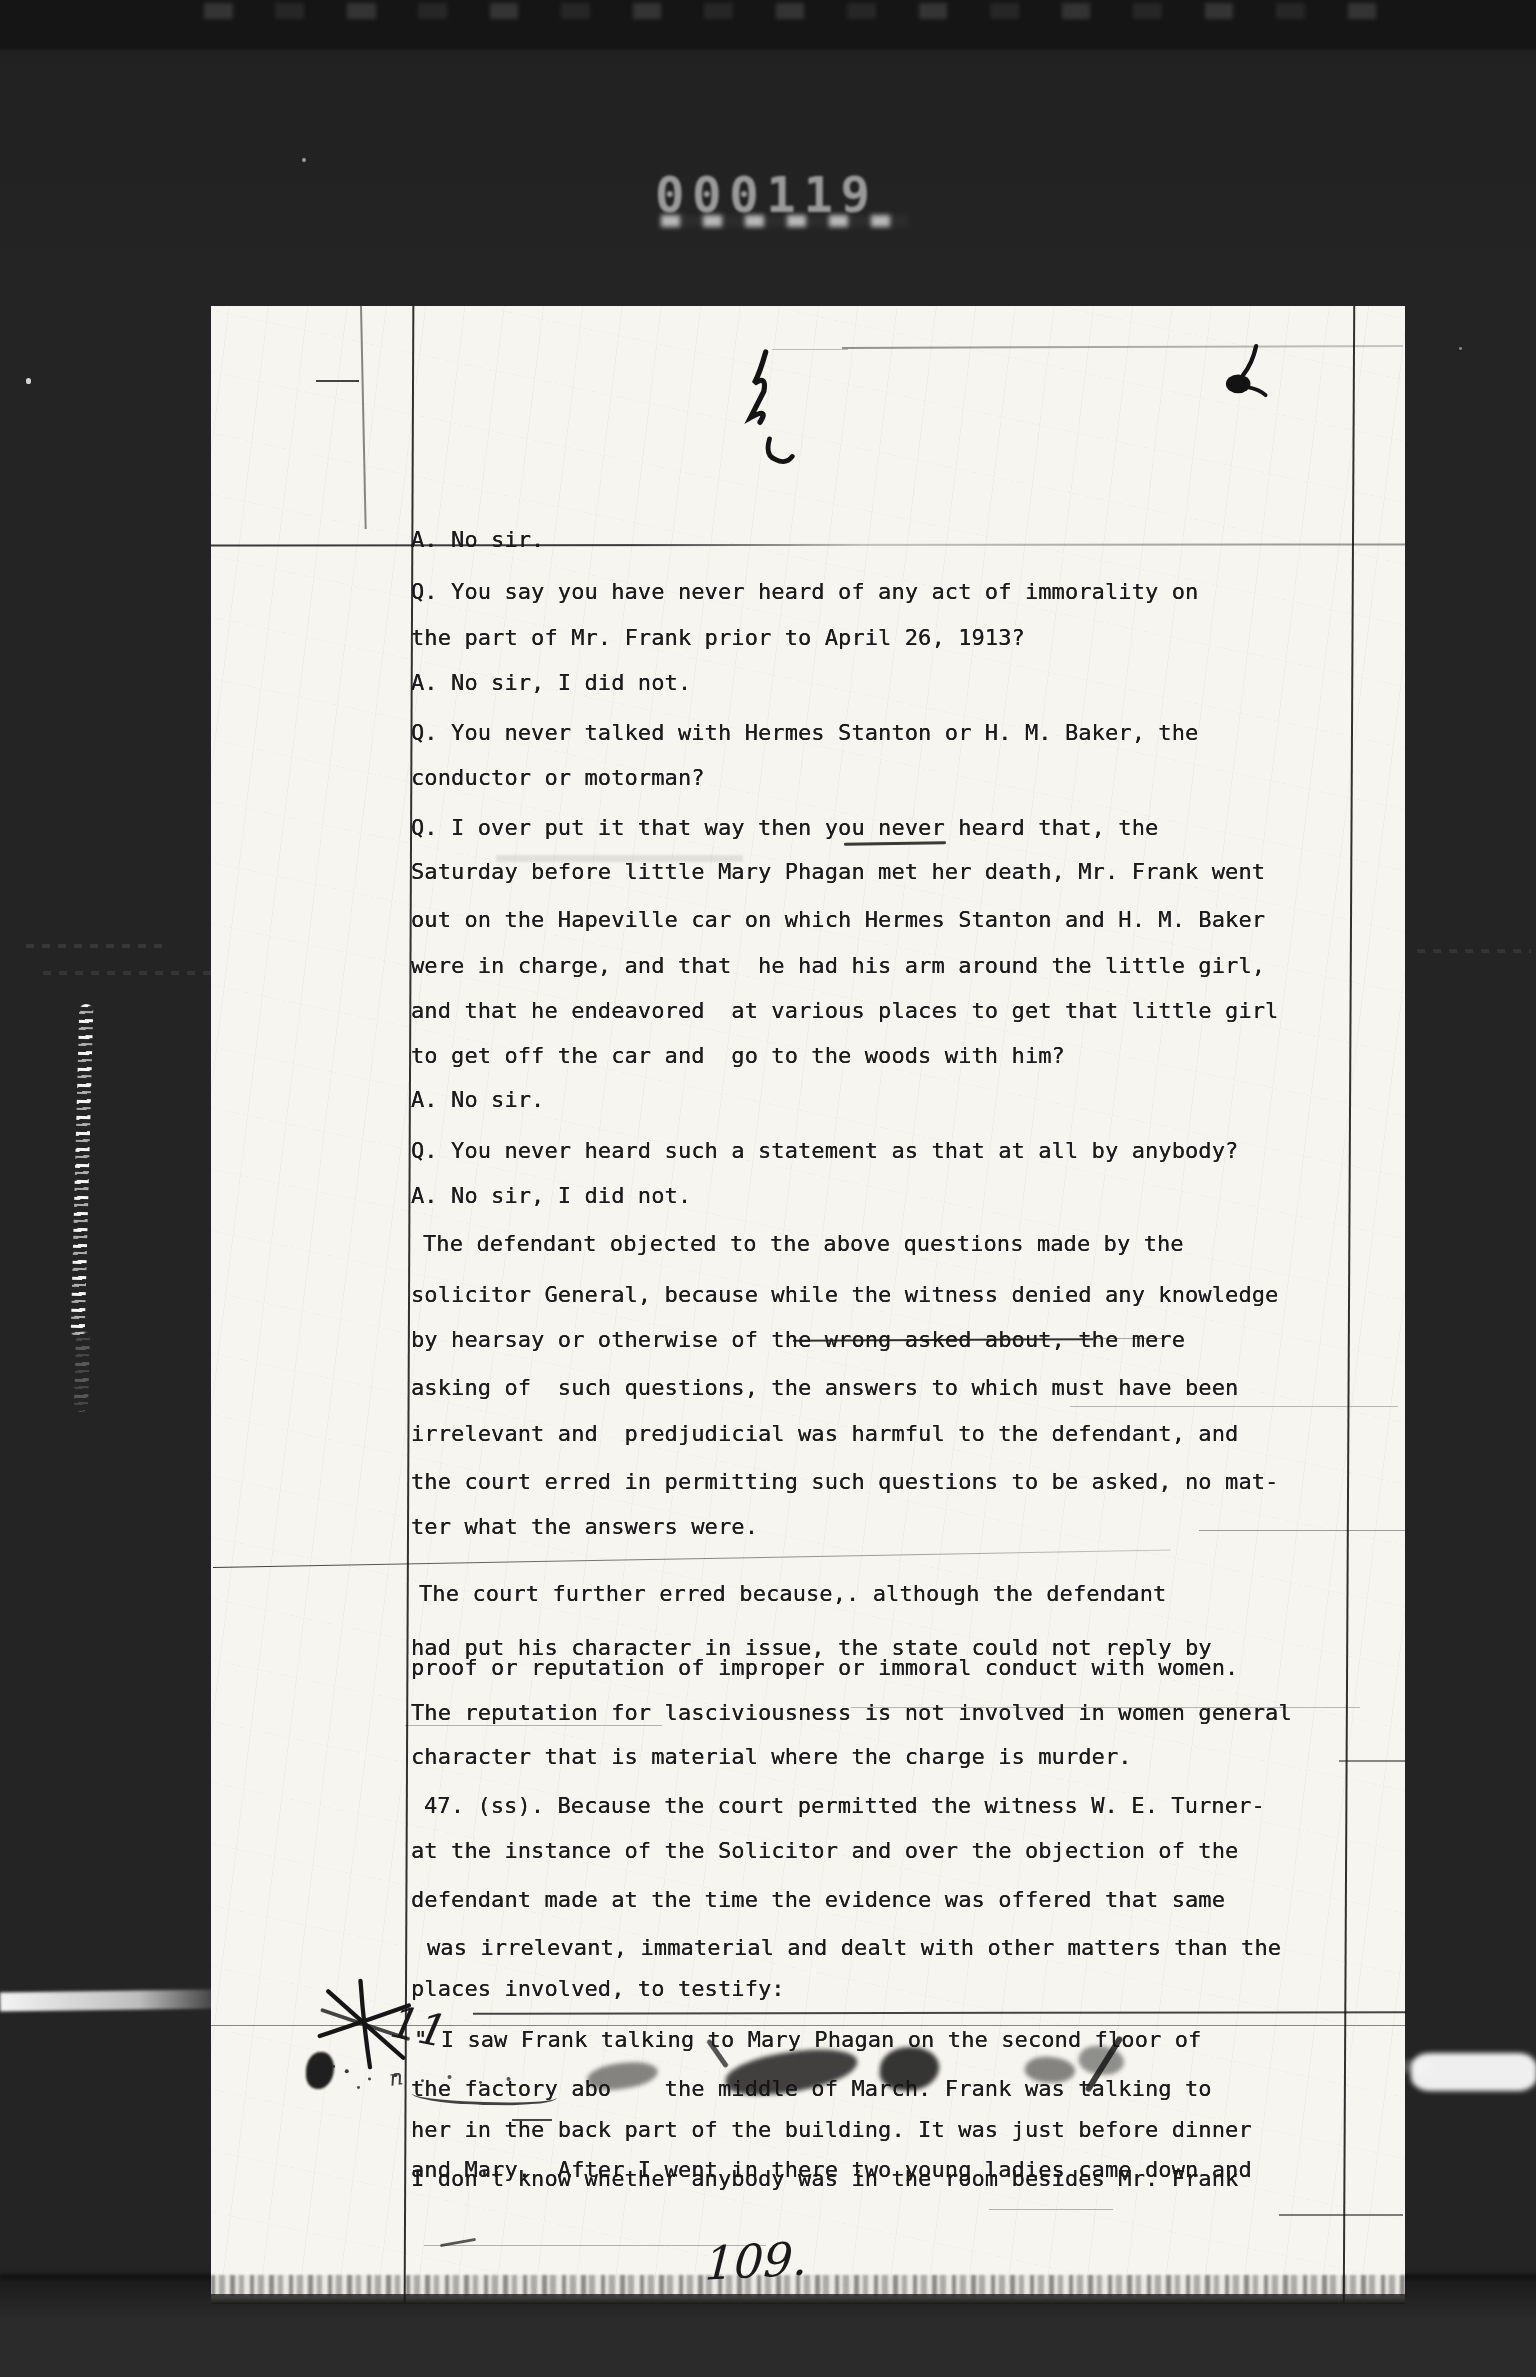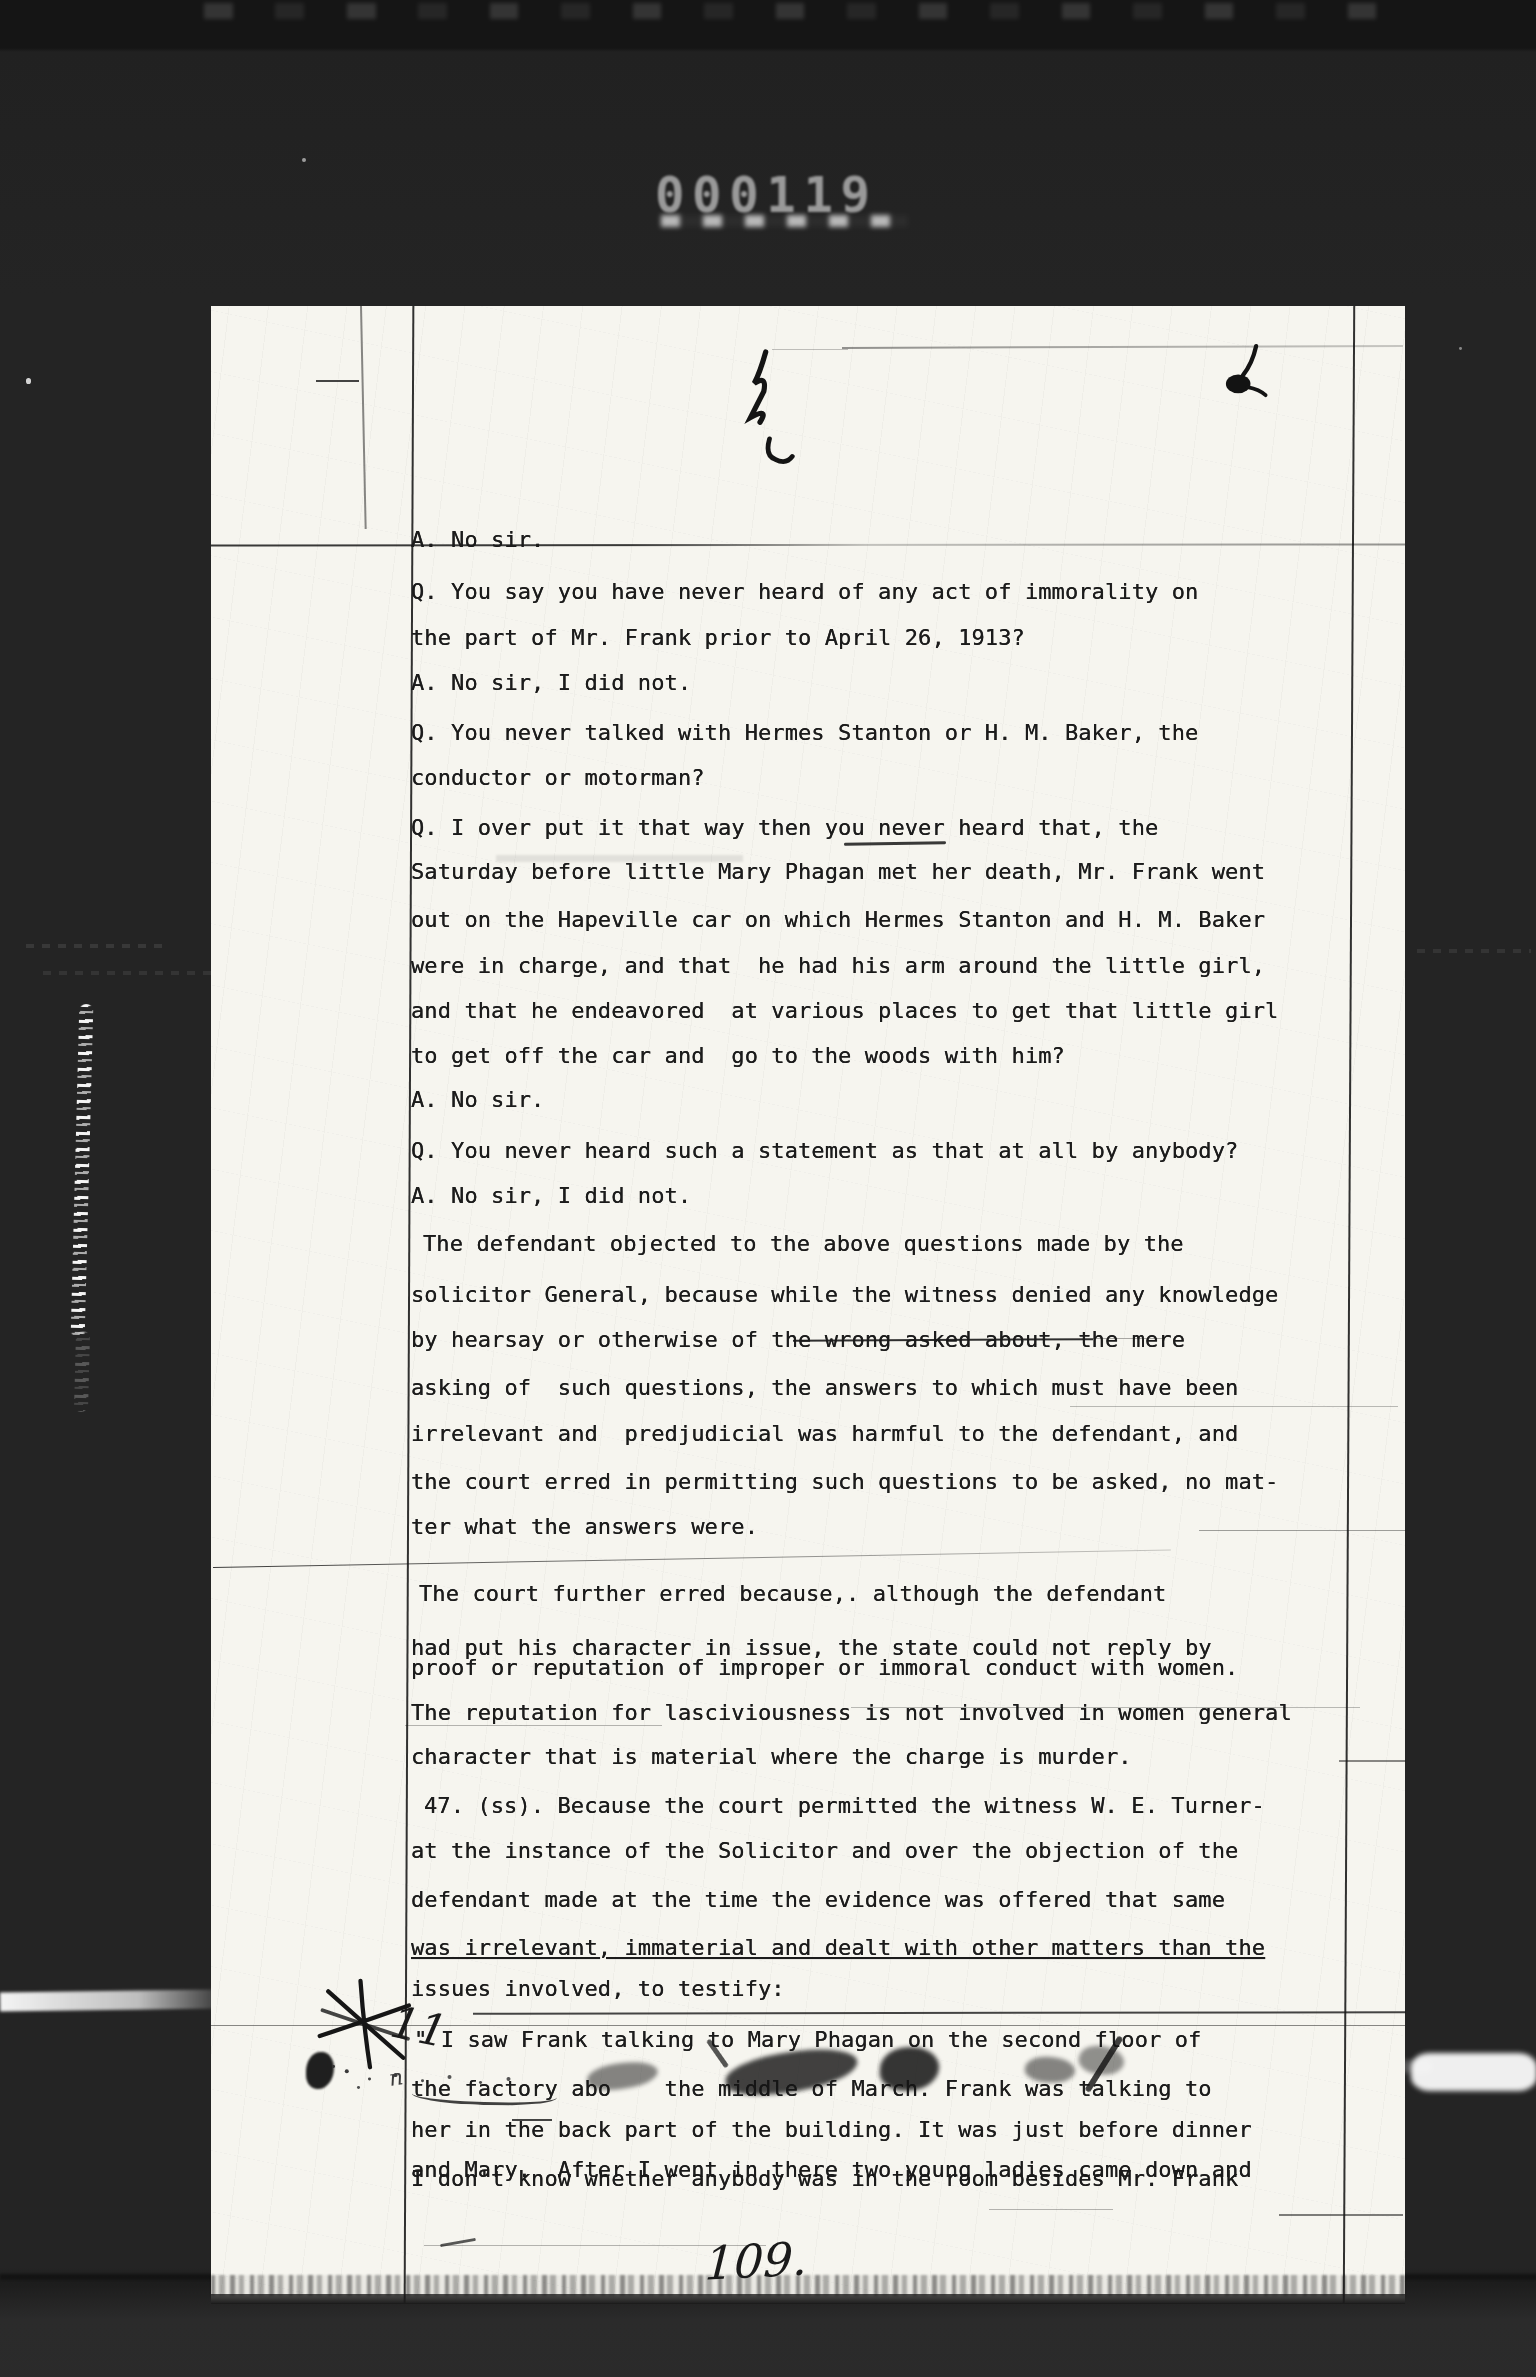--- a/index.html
+++ b/index.html
@@ -133,22 +133,22 @@
       <div class="typed-line" style="left: 200px; top: 1164px;">the court erred in permitting such questions to be asked, no mat-</div>
       <div class="typed-line" style="left: 200px; top: 1209px;">ter what the answers were.</div>
       <div class="typed-line" style="left: 208px; top: 1256px; margin-top: 20px;">The court further erred because,. although the defendant</div>
       <div class="typed-line" style="left: 200px; top: 1330px;">had put his character in issue, the state could not reply by</div>
       <div class="typed-line" style="left: 200px; top: 1350px;">proof or reputation of improper or immoral conduct with women.</div>
       <div class="typed-line" style="left: 200px; top: 1395px;">The reputation for lasciviousness is not involved in women general</div>
       <div class="typed-line" style="left: 200px; top: 1439px;">character that is material where the charge is murder.</div>
       <div class="typed-line" style="left: 213px; top: 1488px;">47. (ss). Because the court permitted the witness W. E. Turner-</div>
       <div class="typed-line" style="left: 200px; top: 1533px;">at the instance of the Solicitor and over the objection of the</div>
       <div class="typed-line" style="left: 200px; top: 1582px;">defendant made at the time the evidence was offered that same</div>
-      <div class="typed-line" style="left: 200px; top: 1630px; text-decoration: underline;">was irrelevant, immaterial and dealt with other matters than the</div>
-      <div class="typed-line" style="left: 200px; top: 1671px;">issues involved, to testify:</div>
+      <div class="typed-line" style="left: 216px; top: 1630px;">was irrelevant, immaterial and dealt with other matters than the</div>
+      <div class="typed-line" style="left: 200px; top: 1671px;">places involved, to testify:</div>
       <div class="typed-line" style="left: 203px; top: 1722px;">" I saw Frank talking to Mary Phagan on the second floor of</div>
       <div class="typed-line" style="left: 200px; top: 1771px;">the factory abo    the middle of March. Frank was talking to</div>
       <div class="typed-line" style="left: 200px; top: 1812px;">her in the back part of the building. It was just before dinner</div>
       <div class="typed-line" style="left: 200px; top: 1861px;">I don't know whether anybody was in the room besides Mr. Frank</div>
       <div class="typed-line" style="left: 200px; top: 1852px;">and Mary.  After I went in there two young ladies came down and</div>
     </div>
 
   <svg class="ink-mark" style="left:530px;top:40px;" width="95" height="124" viewBox="0 0 200 260">
     <path d="M52 12 Q40 55 28 78 Q55 60 48 95 L20 150 Q60 128 40 160" fill="none" stroke="#141414" stroke-width="11" stroke-linecap="round"></path>
     <path d="M60 195 Q50 230 72 238 Q95 250 108 232" fill="none" stroke="#141414" stroke-width="10" stroke-linecap="round"></path>

